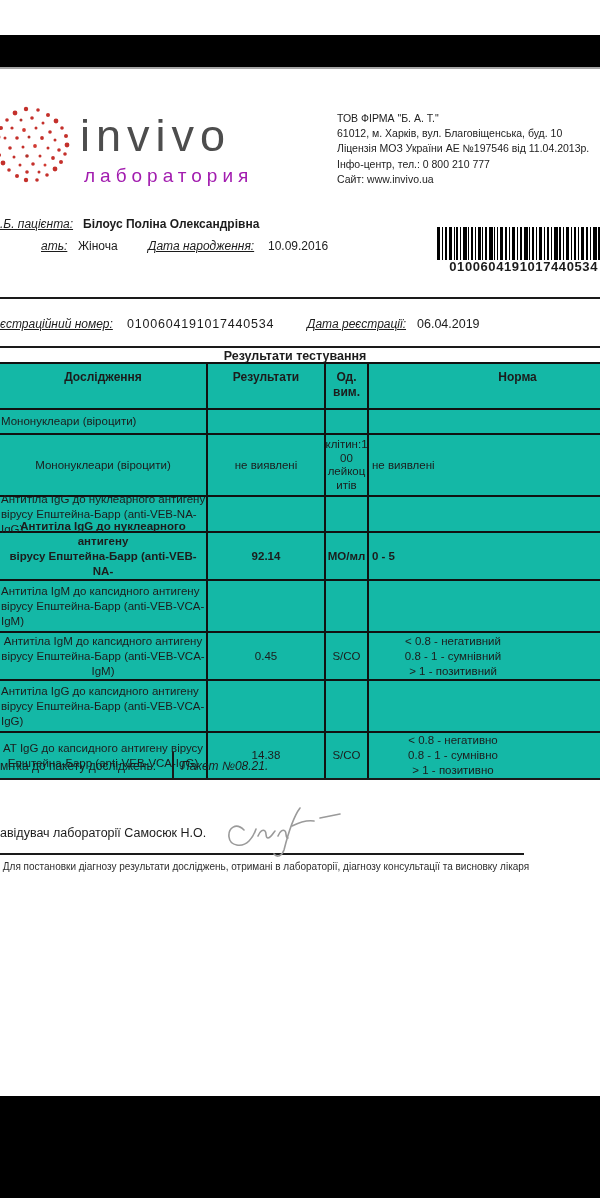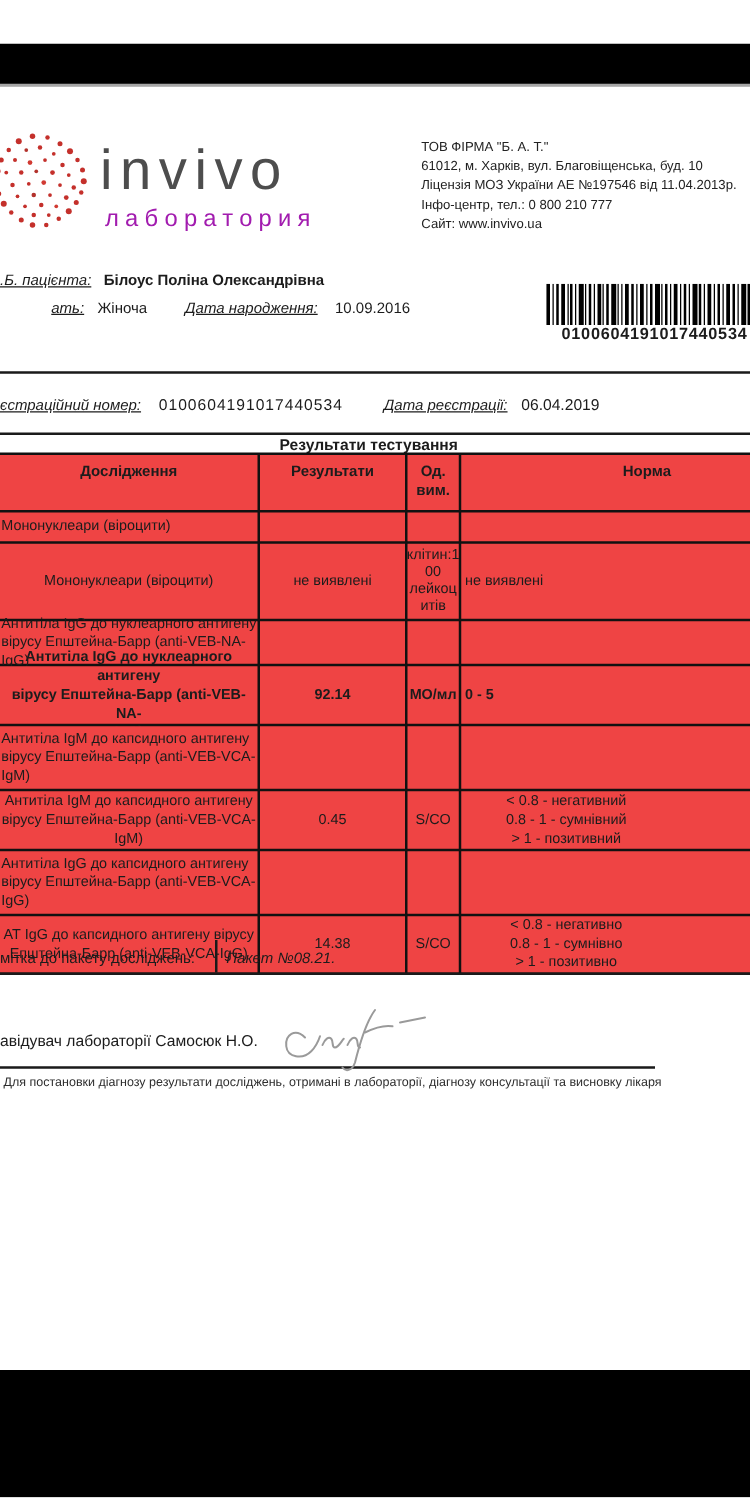--- a/index.html
+++ b/index.html
@@ -44,21 +44,21 @@
   .results-title { top:349px; left:0; width:590px; text-align:center; font-size:12.5px; font-weight:bold; }
 
   
   .rtable {
     top:362px; left:0; width:600px;
     display:grid;
     grid-template-columns:206px 116px 41px 1fr;
     grid-template-rows:44px 23px 60px 34px 46px 50px 46px 50px 45px;
     gap:2px; background:#111; padding:2px 0;
   }
-  .cell { background:#ef4444; display:flex; align-items:center; justify-content:center;
+  .cell { background:#14b8a6; display:flex; align-items:center; justify-content:center;
           font-size:11.5px; line-height:15px; white-space:pre-line; text-align:center; }
   .cell.hdr { font-weight:bold; font-size:12px; align-items:flex-start; padding-top:6px; }
   .cell.hdr-norma > span { display:block; padding-left:66px; }
   .cell.group { justify-content:flex-start; text-align:left; padding-left:1px; }
   .cell.norm-left { justify-content:flex-start; text-align:left; padding-left:3px; }
   .cell.norm-center { justify-content:flex-start; }
   .cell.norm-center > span { display:block; width:168px; text-align:center; }
   .cell.unit-wrap { line-height:13.5px; }
   .row-bold { font-weight:bold; }
 

